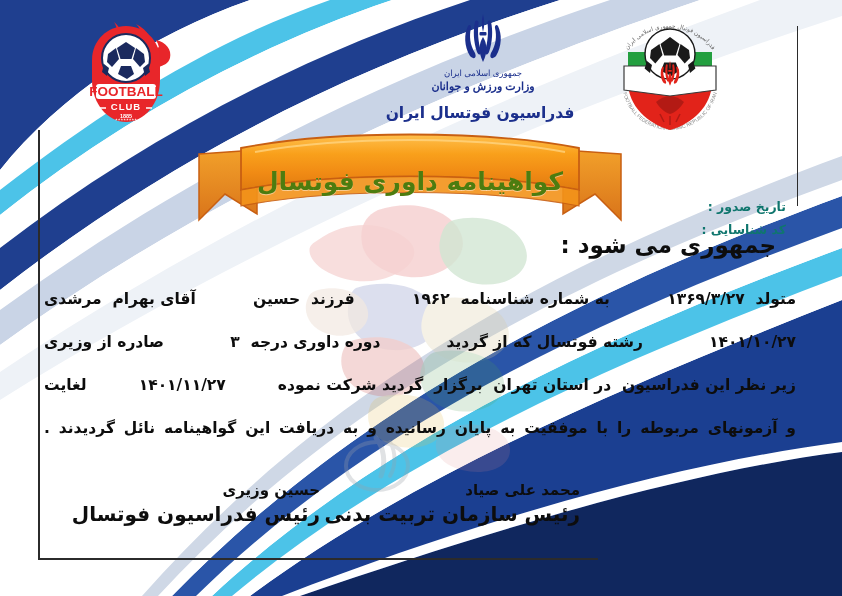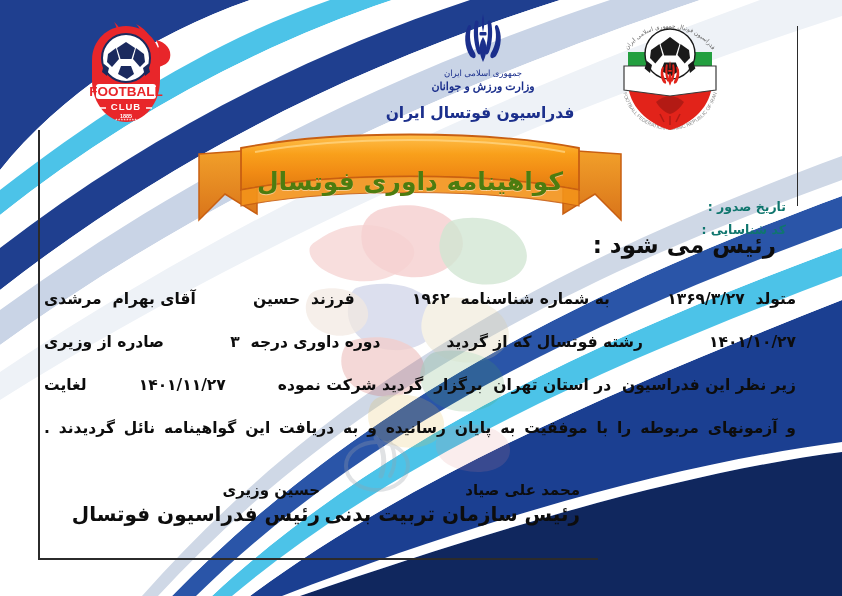--- a/index.html
+++ b/index.html
@@ -277,21 +277,21 @@
 
   <div class="fields">
     <div>
       <span>تاریخ صدور :</span>
     </div>
     <div>
       <span>کد شناسایی :</span>
     </div>
   </div>
 
-  <div class="certify">رئیس می شود :</div>
+  <div class="certify">جمهوری می شود :</div>
 
   <div class="body">
 
     <div class="ln-row">
       <span>متولد  ۱۳۶۹/۳/۲۷</span>
       <span>به شماره شناسنامه  ۱۹۶۲</span>
       <span>فرزند  حسین</span>
       <span>آقای بهرام  مرشدی</span>
     </div>
 

